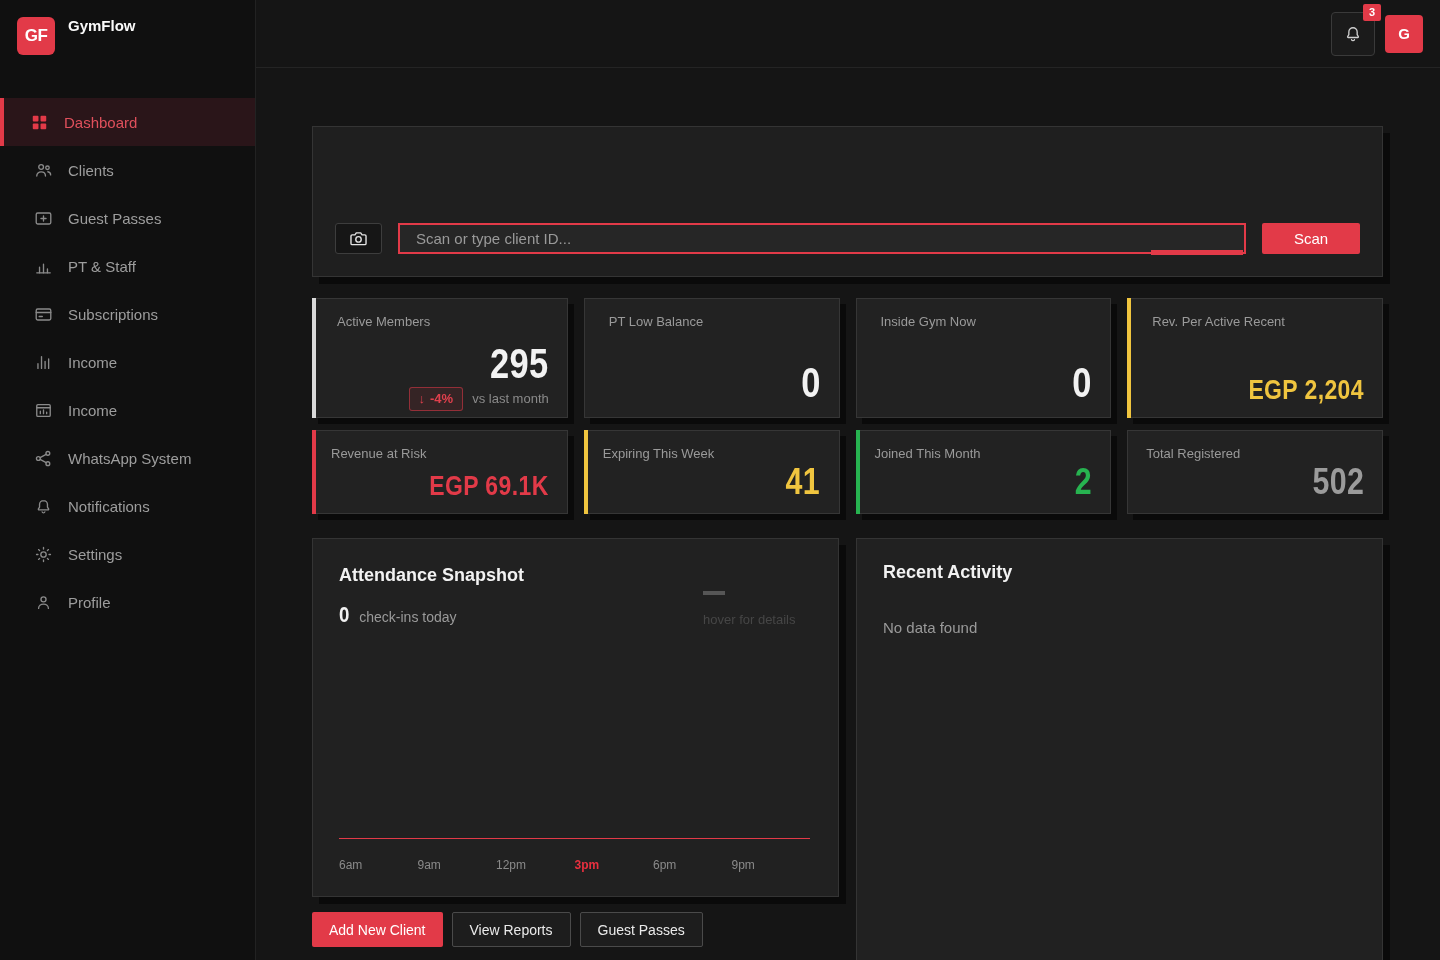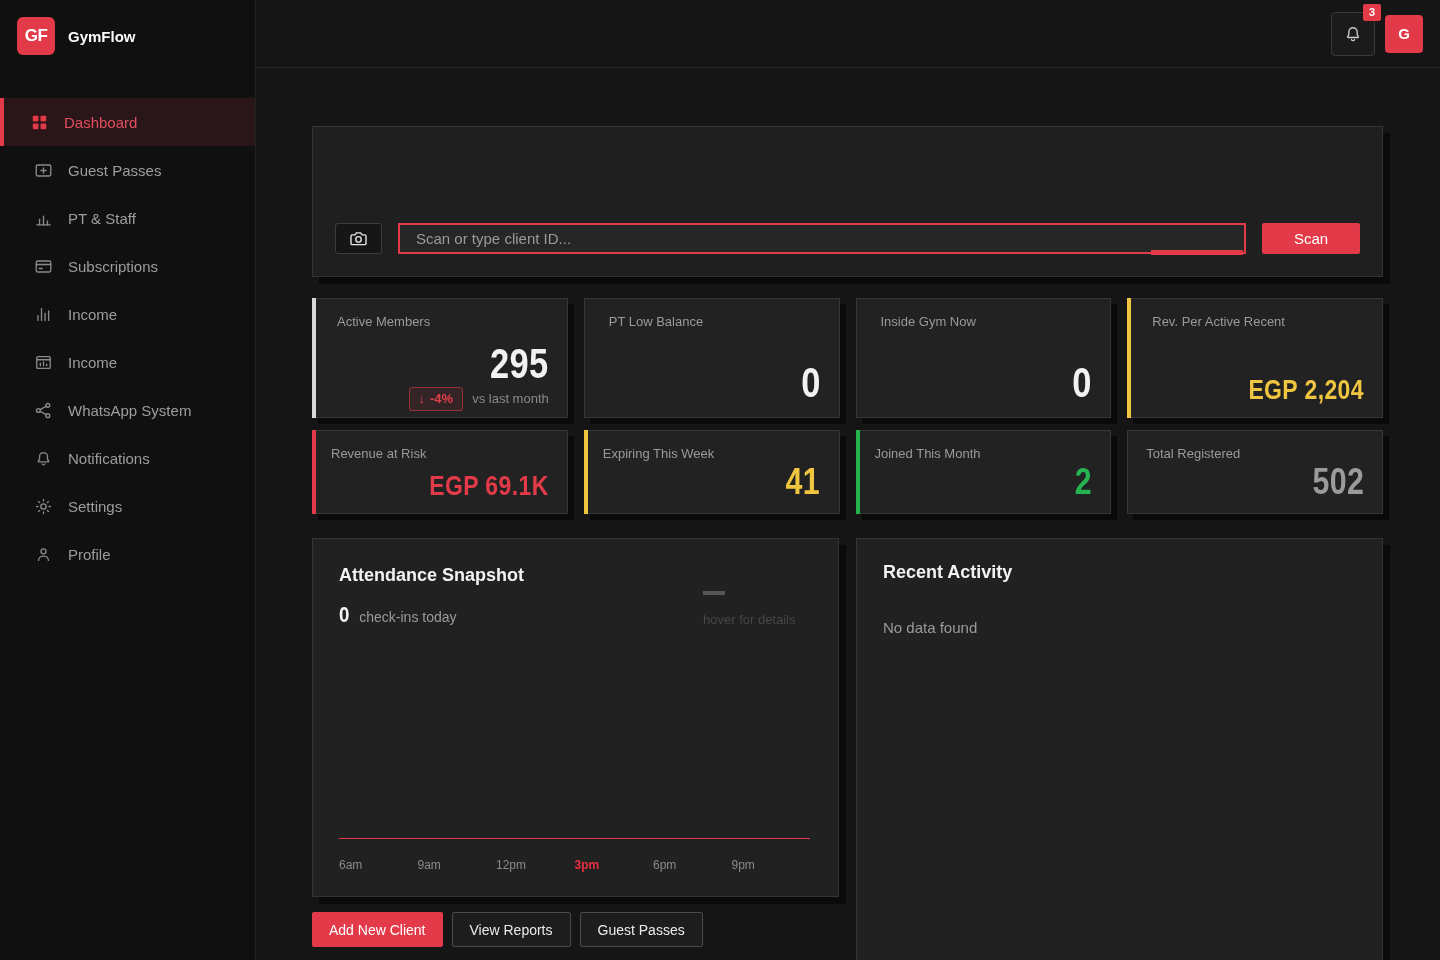--- a/index.html
+++ b/index.html
@@ -3,21 +3,21 @@
 <meta charset="utf-8">
 <style>
   * { box-sizing: border-box; margin: 0; padding: 0; }
   html,body { width:1440px; height:960px; overflow:hidden; }
   body {
     font-family: "Liberation Sans", "DejaVu Sans", sans-serif;
     background:#151515; color:#e8e8e8; display:flex;
   }
   
   .sidebar { width:256px; min-width:256px; height:100%; background:#101010; border-right:1px solid #222; display:flex; flex-direction:column; }
-  .logo-row { display:flex; align-items:center; gap:13px; padding:17px 17px; }
+  .logo-row { display:flex; gap:13px; padding:17px 17px; }
   .logo-badge { width:38px; height:38px; background:#e23a48; border-radius:6px; color:#fff; font-weight:bold; font-size:17px; display:flex; align-items:center; justify-content:center; letter-spacing:-0.5px; }
   .brand-name { font-size:15px; font-weight:bold; color:#fafafa; }
   .nav { margin-top:26px; display:flex; flex-direction:column; }
   .nav-item { height:48px; display:flex; align-items:center; gap:15px; padding-left:29px; color:#9d9d9d; font-size:15px; cursor:pointer; border-left:4px solid transparent; }
   .nav-item .nav-icon { width:20px; height:20px; display:flex; align-items:center; justify-content:center; color:#8a8a8a; }
   .nav-item.active { background:#2a1519; border-left-color:#e23a48; padding-left:25px; color:#e0505c; }
   .nav-item.active .nav-icon { color:#e23a48; }
   
   .main { flex:1; display:flex; flex-direction:column; height:100%; }
   .topbar { height:68px; min-height:68px; border-bottom:1px solid #242424; display:flex; align-items:center; justify-content:flex-end; gap:10px; padding:0 17px; }
@@ -86,20 +86,31 @@
     <div class="nav-item active">
       <span class="nav-icon">
         <svg width="19" height="19" viewBox="0 0 24 24" fill="currentColor">
             <rect x="3.5" y="3.5" width="7.2" height="7.2" rx="1.2"></rect>
             <rect x="13.3" y="3.5" width="7.2" height="7.2" rx="1.2"></rect>
             <rect x="3.5" y="13.3" width="7.2" height="7.2" rx="1.2"></rect>
             <rect x="13.3" y="13.3" width="7.2" height="7.2" rx="1.2"></rect>
           </svg>
       </span>
       <span>Dashboard</span>
+    </div>
+    <div class="nav-item">
+      <span class="nav-icon">
+        <svg width="19" height="19" viewBox="0 0 24 24" fill="none" stroke="currentColor" stroke-width="1.7" stroke-linecap="round">
+            <circle cx="9" cy="7.5" r="3"></circle>
+            <path d="M3.5 19c0-3.2 2.4-5.2 5.5-5.2s5.5 2 5.5 5.2"></path>
+            <circle cx="17" cy="8.5" r="2.2"></circle>
+            <path d="M17.5 13.6c2.1.3 3.5 1.8 3.5 4"></path>
+          </svg>
+      </span>
+      <span>Clients</span>
     </div>
     <div class="nav-item">
       <span class="nav-icon">
         <svg width="19" height="19" viewBox="0 0 24 24" fill="none" stroke="currentColor" stroke-width="1.7" stroke-linecap="round">
             <rect x="2.8" y="5" width="18.4" height="14" rx="1.8"></rect>
             <path d="M12 8.8v6.4M8.8 12h6.4"></path>
           </svg>
       </span>
       <span>Guest Passes</span>
     </div>

